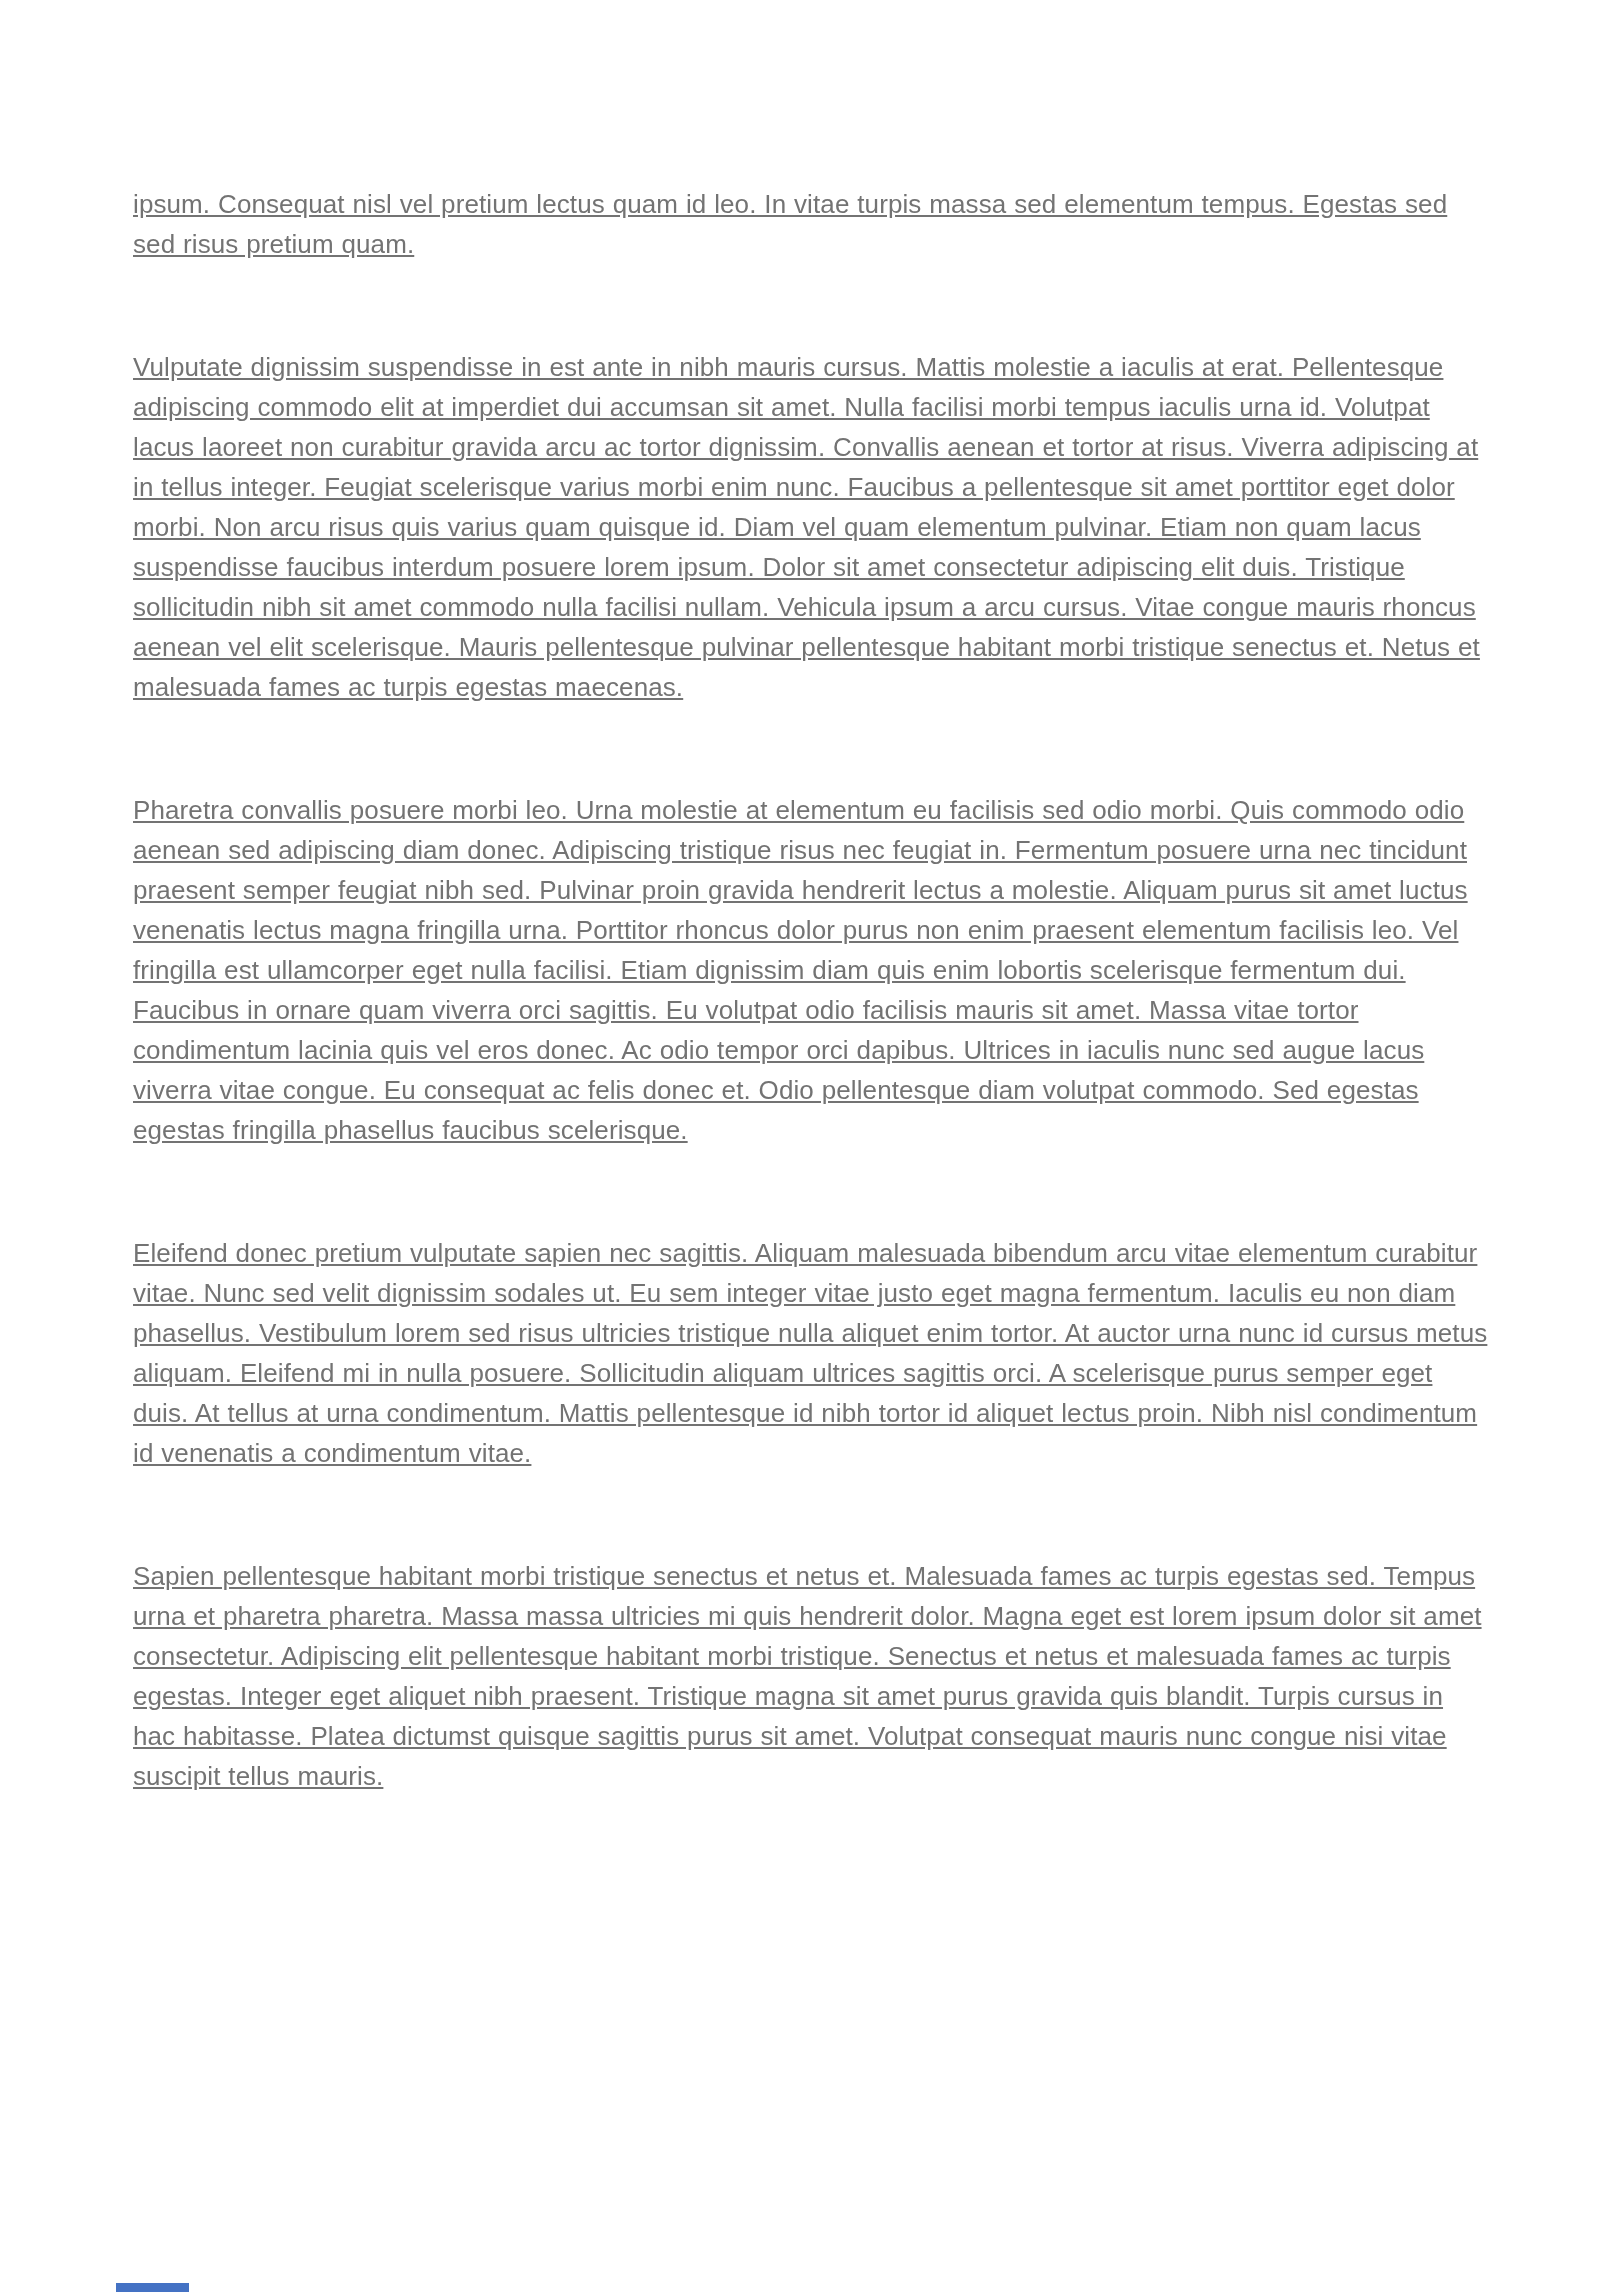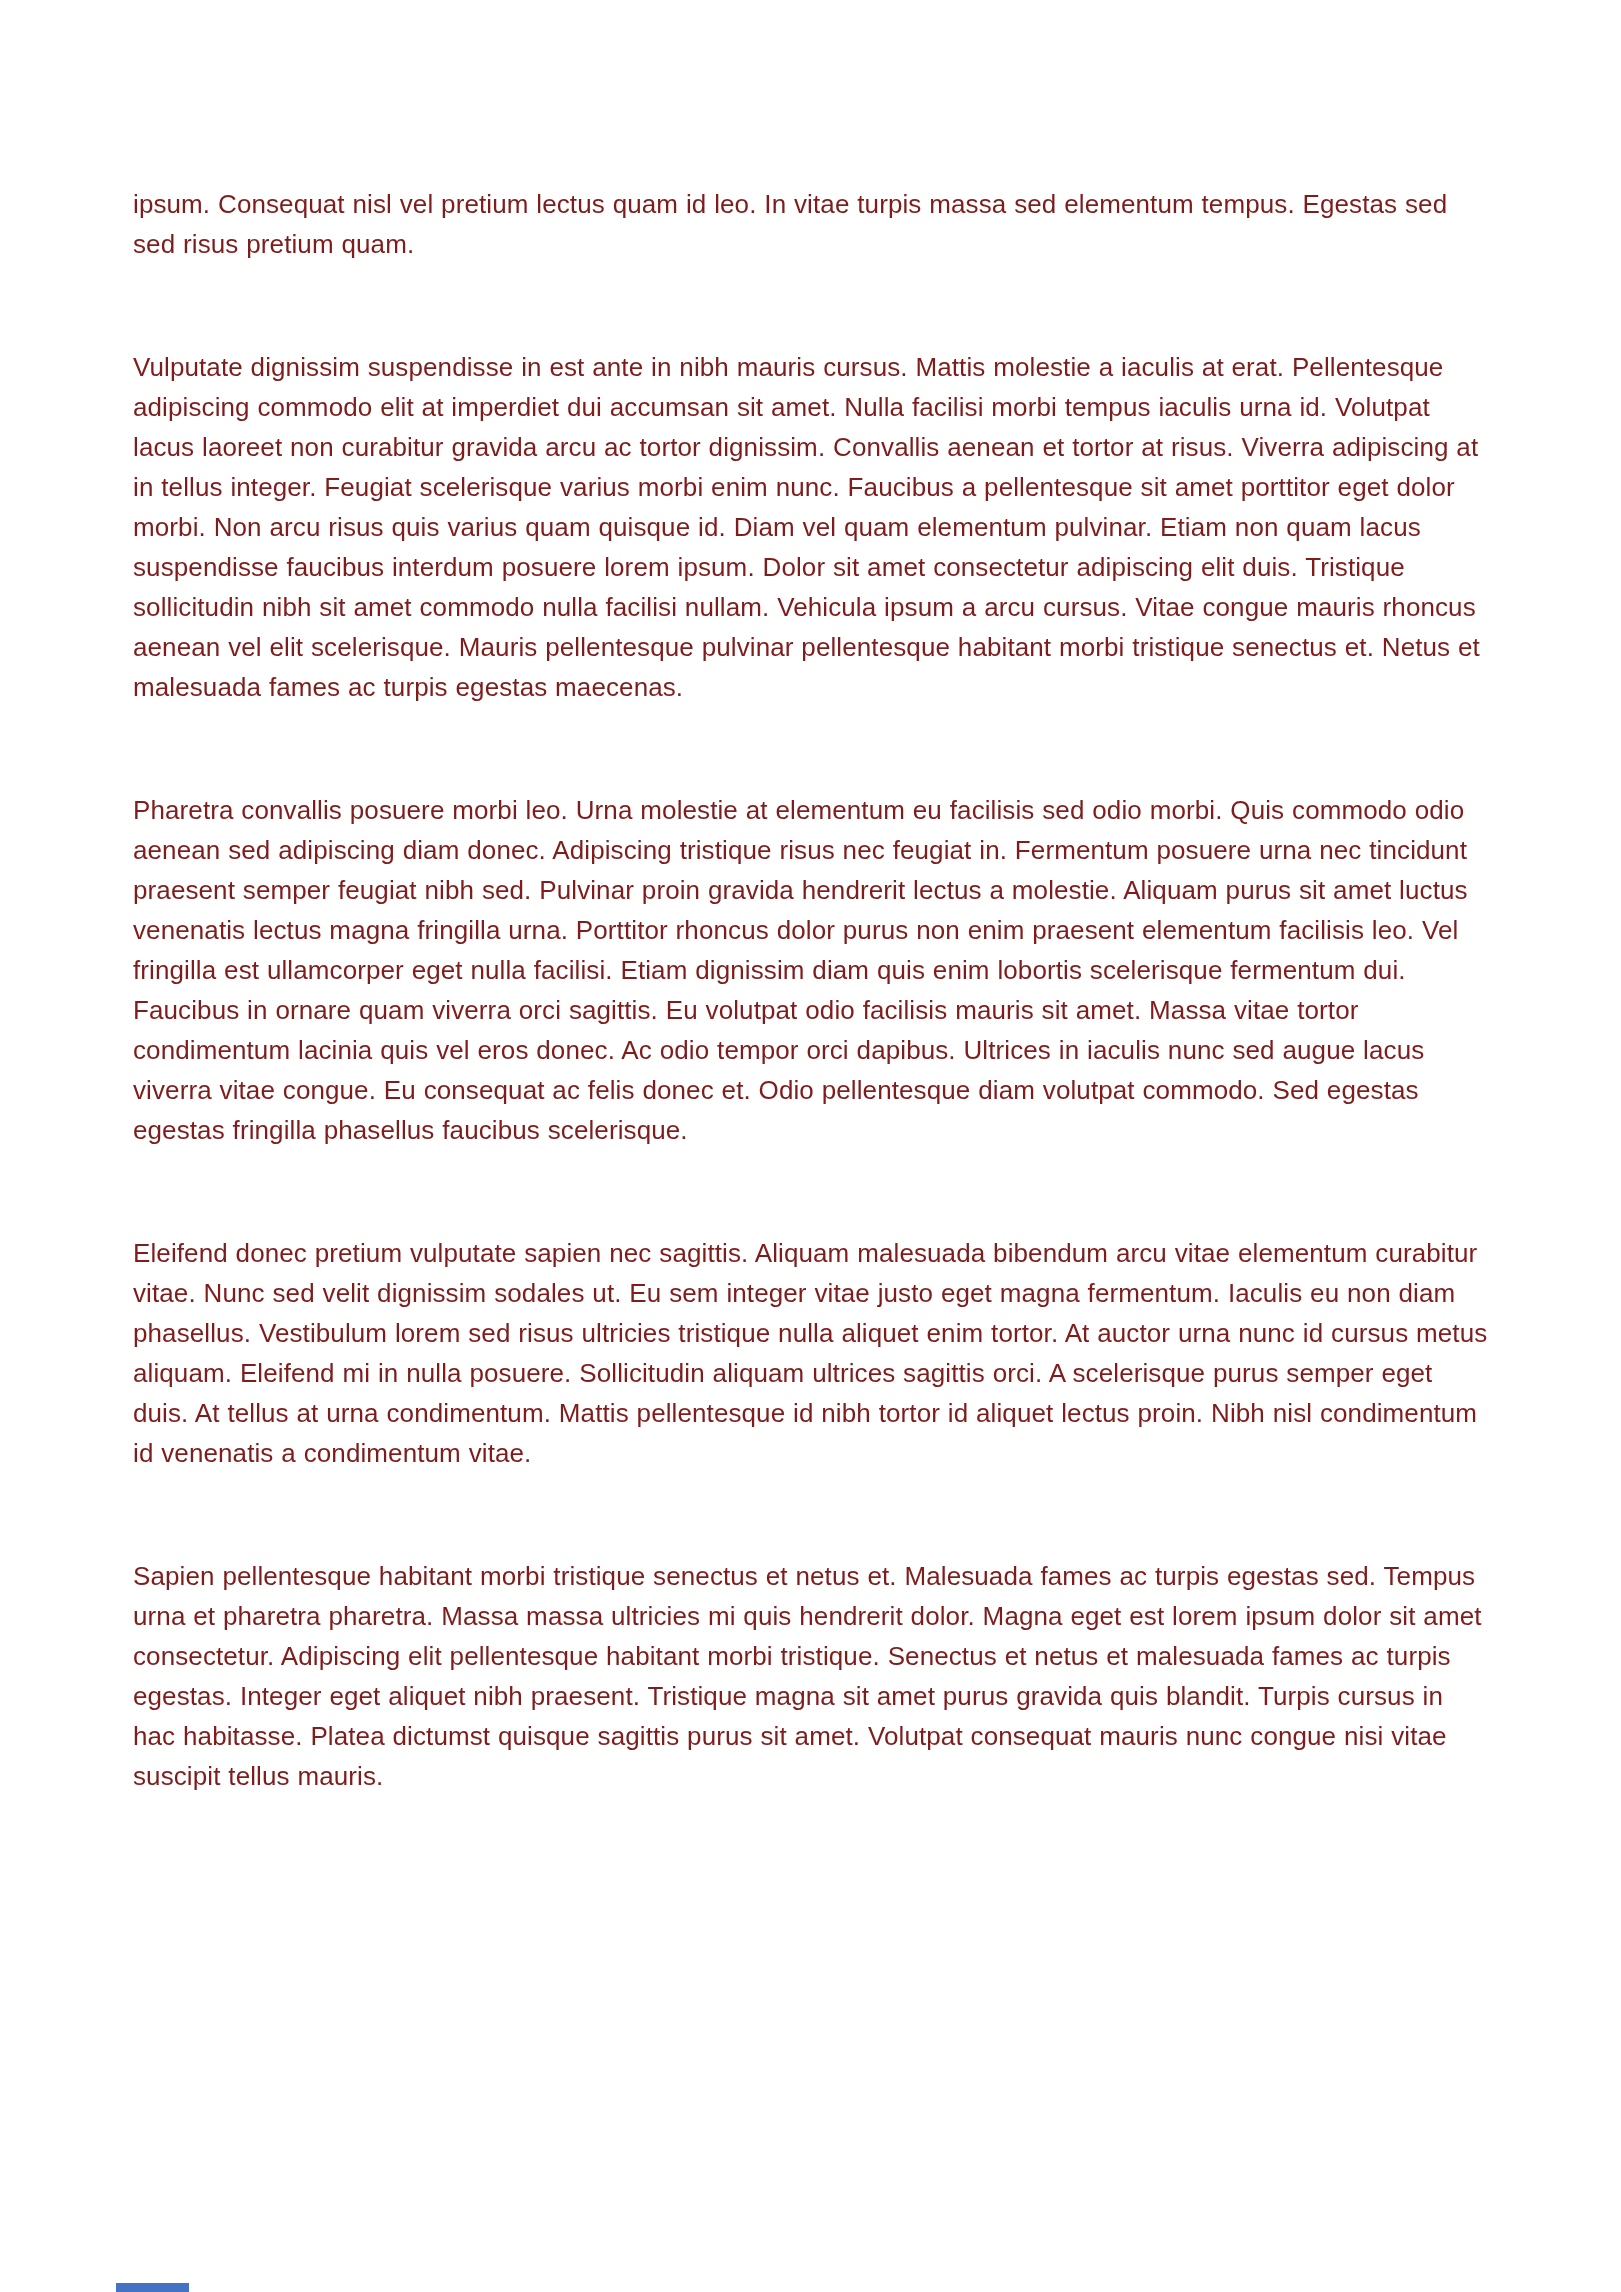--- a/index.html
+++ b/index.html
@@ -22,24 +22,25 @@
   .content {
     position: absolute;
     top: 184px;
     left: 133px;
     width: 1355px;
   }
   .content p {
     margin: 0 0 83px 0;
     font-size: 26px;
     line-height: 40px;
-    color: #7f1d1d;
+    color: #737373;
     text-align: left;
     letter-spacing: 0.1px;
     word-spacing: 0.5px;
+    text-decoration: underline;
   }
   .clipped-blue-bar {
     position: absolute;
     left: 116px;
     bottom: 0;
     width: 73px;
     height: 9.8px;
   }
 </style>
 </head>

